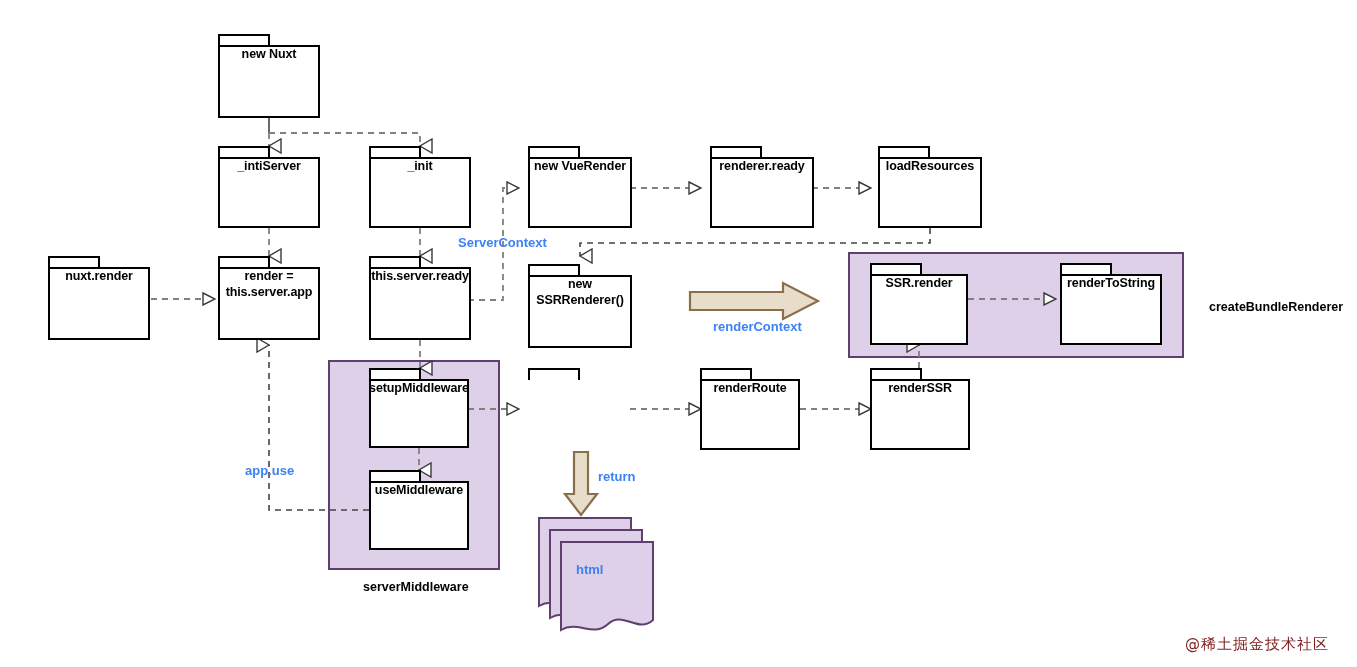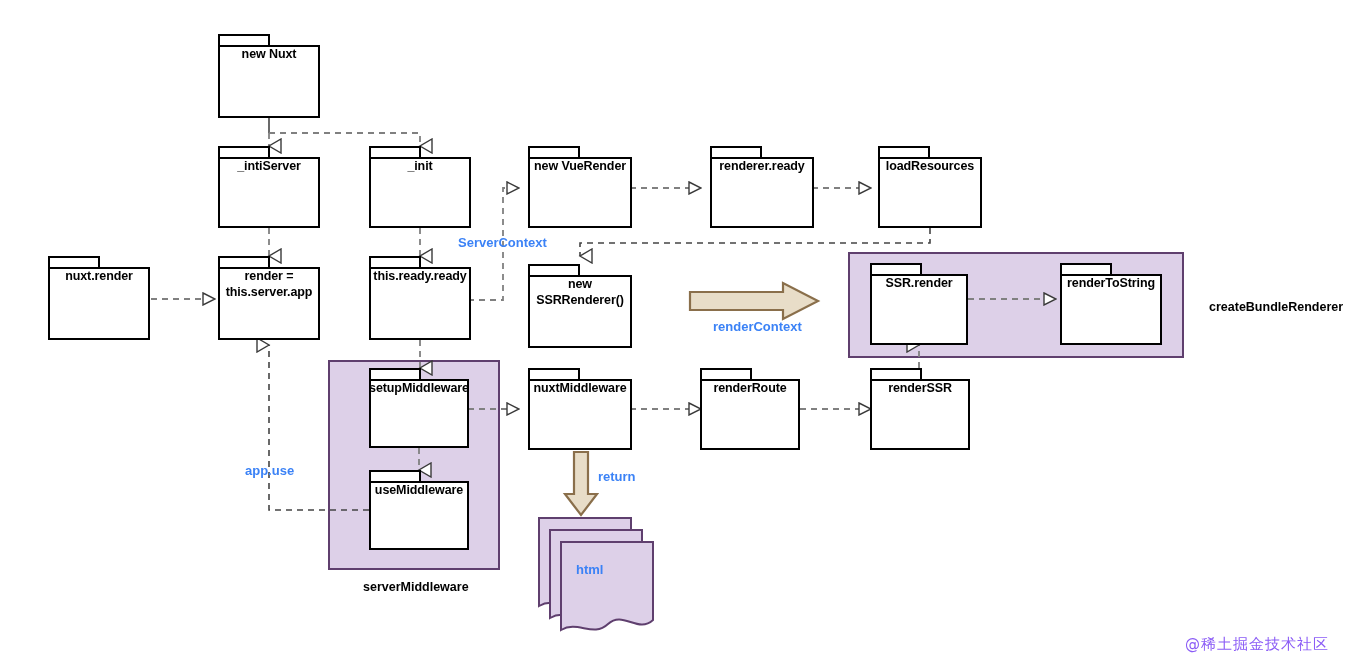--- a/index.html
+++ b/index.html
@@ -35,21 +35,21 @@
   .group-label{position:absolute;font-size:12.5px;font-weight:bold;color:#000;white-space:nowrap;}
 
   
   .note{position:absolute;font-size:13px;font-weight:bold;color:#3b82f6;white-space:nowrap;}
 
   
   .edge{position:absolute;pointer-events:none;}
 
   
   .watermark{
-    position:absolute;font-size:15px;color:#8b5cf6;font-family:"DejaVu Sans",sans-serif;
+    position:absolute;font-size:15px;color:#7f1d1d;font-family:"DejaVu Sans",sans-serif;
     letter-spacing:1px;white-space:nowrap;text-align:center;
   }
 </style>
 </head>
 <body>
 
 <div id="canvas">
 
   <div class="group" style="left:328px;top:360px;width:172px;height:210px;"></div>
   <div class="group-label" style="left:363px;top:580px;">serverMiddleware</div>
@@ -173,21 +173,21 @@
     <div class="tab"></div>
     <div class="body">
       <span class="lbl">render =
 this.server.app</span>
     </div>
   </div>
 
   <div class="pkg" style="left:369px;top:256px;width:102px;height:84px;">
     <div class="tab"></div>
     <div class="body">
-      <span class="lbl">this.ready.ready</span>
+      <span class="lbl">this.server.ready</span>
     </div>
   </div>
 
   <div class="pkg" style="left:528px;top:264px;width:104px;height:84px;">
     <div class="tab"></div>
     <div class="body">
       <span class="lbl">new
 SSRRenderer()</span>
     </div>
   </div>
@@ -215,23 +215,20 @@
 
   <div class="pkg" style="left:369px;top:470px;width:100px;height:80px;">
     <div class="tab"></div>
     <div class="body">
       <span class="lbl">useMiddleware</span>
     </div>
   </div>
 
   <div class="pkg" style="left:528px;top:368px;width:104px;height:82px;">
     <div class="tab"></div>
-    <div class="body">
-      <span class="lbl">nuxtMiddleware</span>
-    </div>
   </div>
 
   <div class="pkg" style="left:700px;top:368px;width:100px;height:82px;">
     <div class="tab"></div>
     <div class="body">
       <span class="lbl">renderRoute</span>
     </div>
   </div>
 
   <div class="pkg" style="left:870px;top:368px;width:100px;height:82px;">

